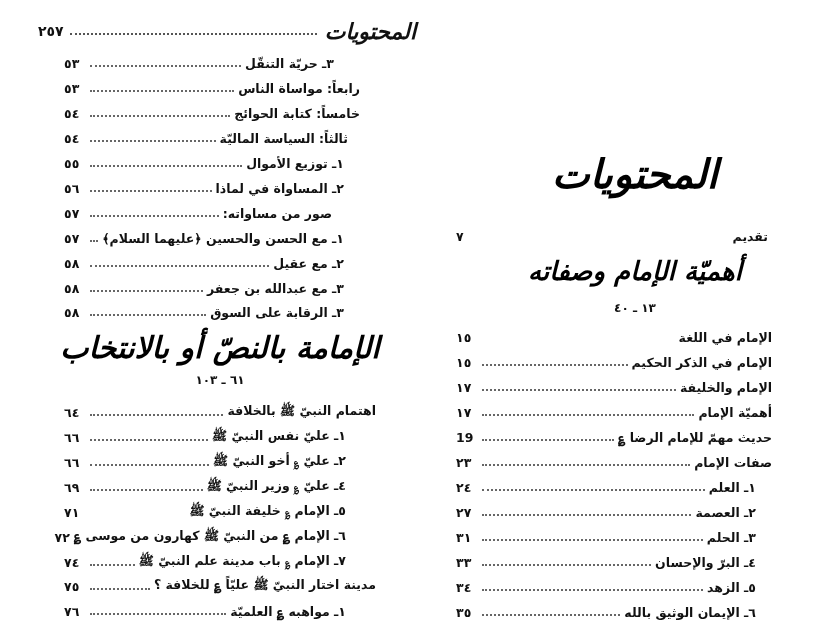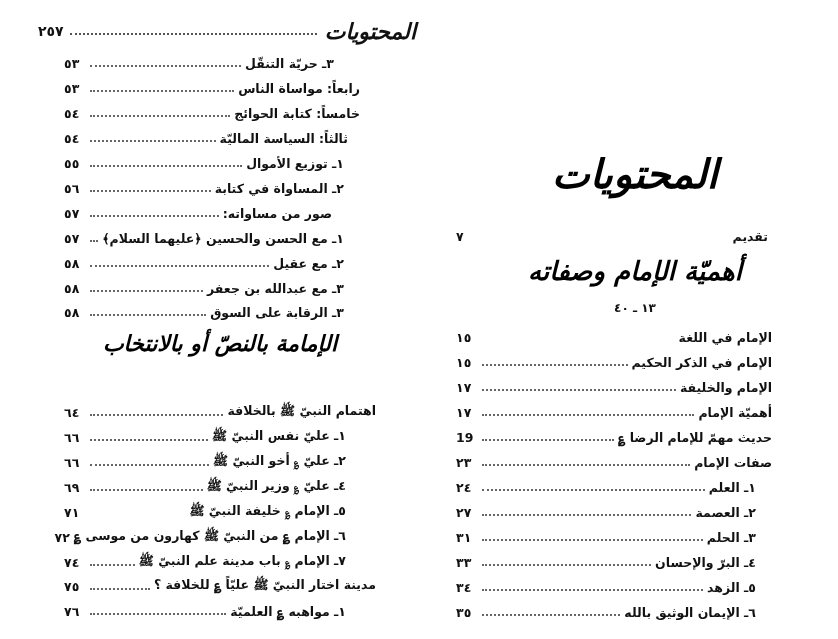--- a/index.html
+++ b/index.html
@@ -68,21 +68,21 @@
     <span class="label">ثالثاً: السياسة الماليّة</span>
     <span class="dots"></span>
     <span class="num">٥٤</span>
   </div>
   <div class="row" style="top:153px;left:64px;width:280px;">
     <span class="label">١ـ توزيع الأموال</span>
     <span class="dots"></span>
     <span class="num">٥٥</span>
   </div>
   <div class="row" style="top:178px;left:64px;width:280px;">
-    <span class="label">٢ـ المساواة في كتابة</span>
+    <span class="label">٢ـ المساواة في لماذا</span>
     <span class="dots"></span>
     <span class="num">٥٦</span>
   </div>
   <div class="row" style="top:203px;left:64px;width:268px;">
     <span class="label">صور من مساواته:</span>
     <span class="dots"></span>
     <span class="num">٥٧</span>
   </div>
   <div class="row" style="top:228px;left:64px;width:280px;">
     <span class="label">١ـ مع الحسن والحسين ﴿عليهما السلام﴾</span>
@@ -98,21 +98,22 @@
     <span class="label">٣ـ مع عبدالله بن جعفر</span>
     <span class="dots"></span>
     <span class="num">٥٨</span>
   </div>
   <div class="row" style="top:302px;left:64px;width:280px;">
     <span class="label">٣ـ الرقابة على السوق</span>
     <span class="dots"></span>
     <span class="num">٥٨</span>
   </div>
 
-  <div class="calli" style="left:60px;top:330px;width:320px;font-size:22px;">الإمامة بالنصّ أو بالانتخاب</div>
+  <div class="calli" style="left:60px;top:330px;width:320px;font-size:30px;">الإمامة بالنصّ أو بالانتخاب</div>
+  <div class="range" style="left:60px;top:373px;width:320px;">٦١ ـ ١٠٣</div>
 
   <div class="row" style="top:402px;left:64px;width:312px;">
     <span class="label">اهتمام النبيّ ﷺ بالخلافة</span>
     <span class="dots"></span>
     <span class="num">٦٤</span>
   </div>
   <div class="row" style="top:427px;left:64px;width:282px;">
     <span class="label">١ـ عليّ نفس النبيّ ﷺ</span>
     <span class="dots"></span>
     <span class="num">٦٦</span>

